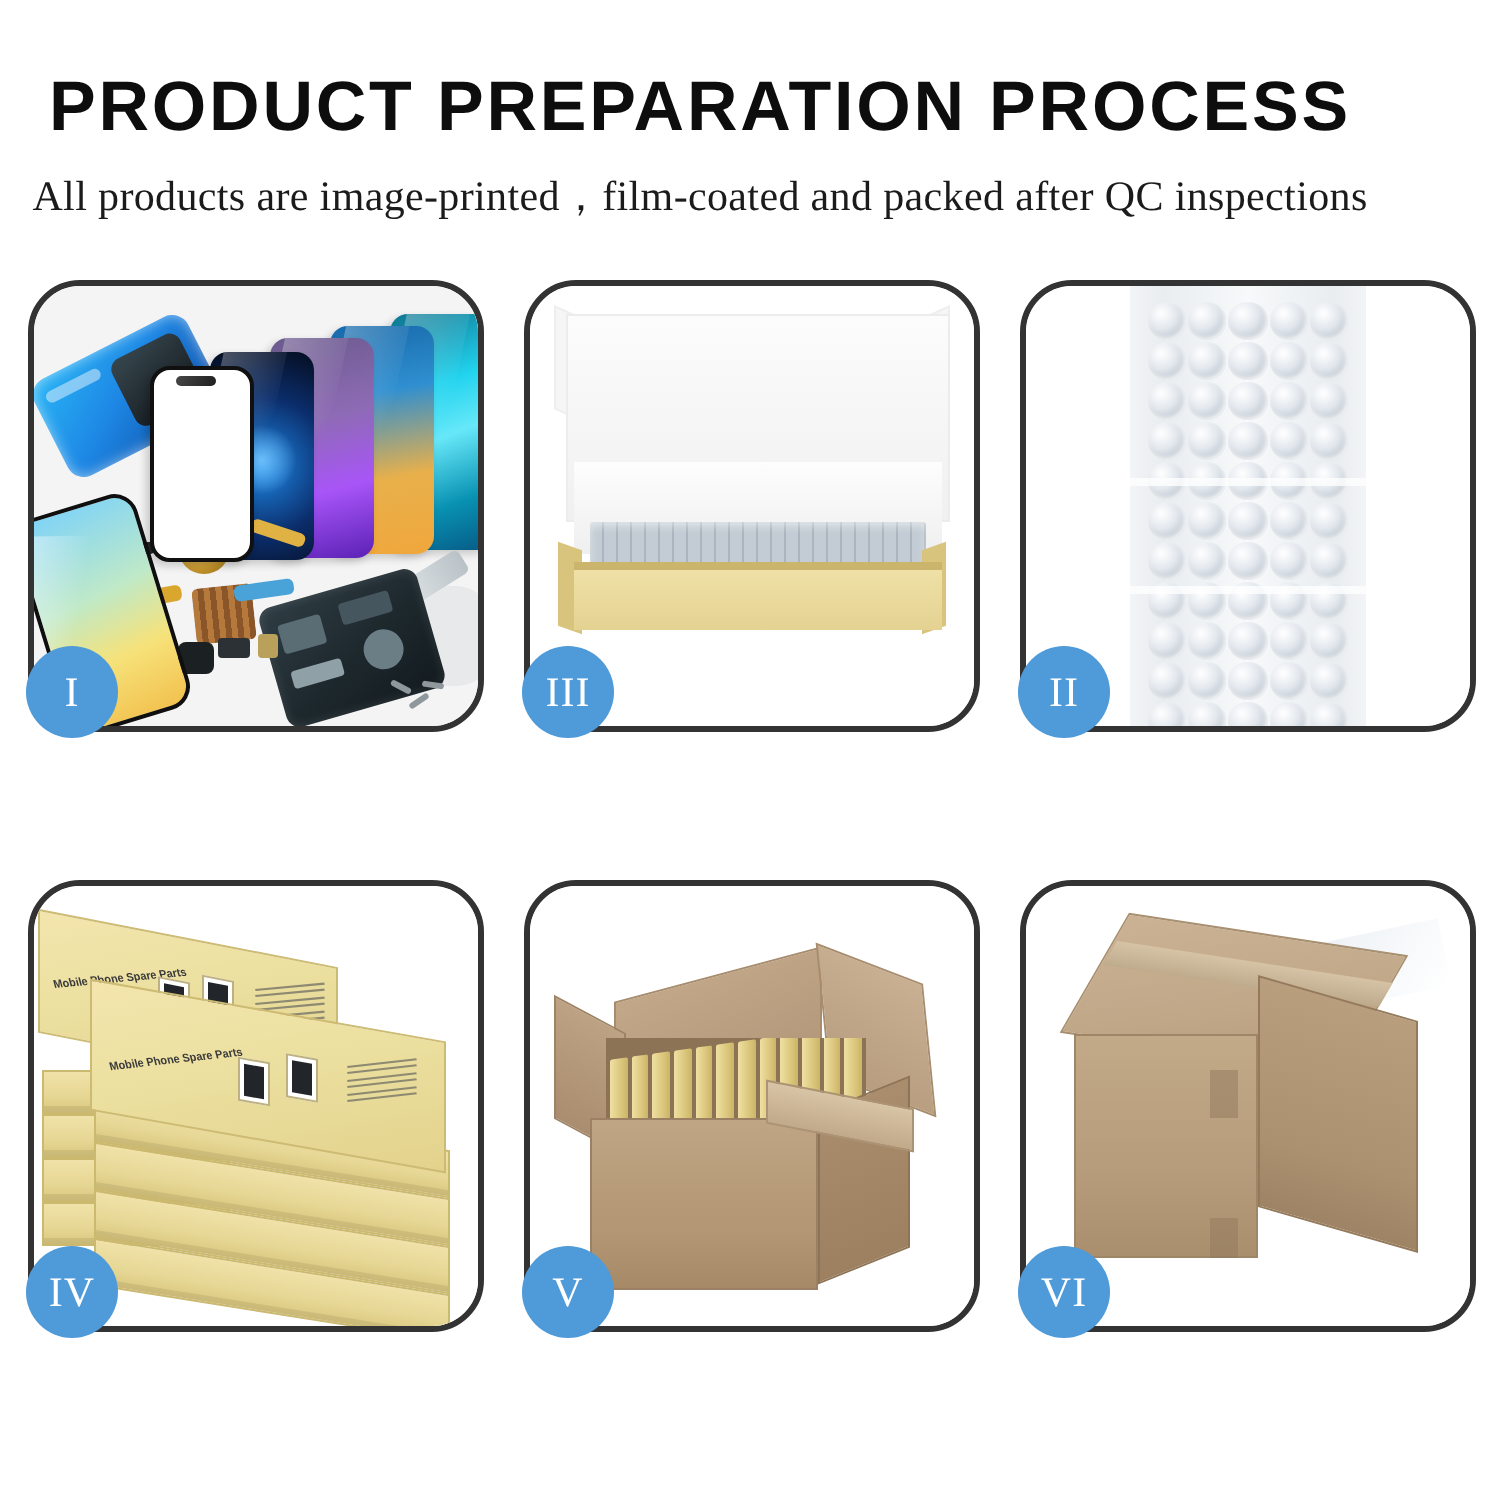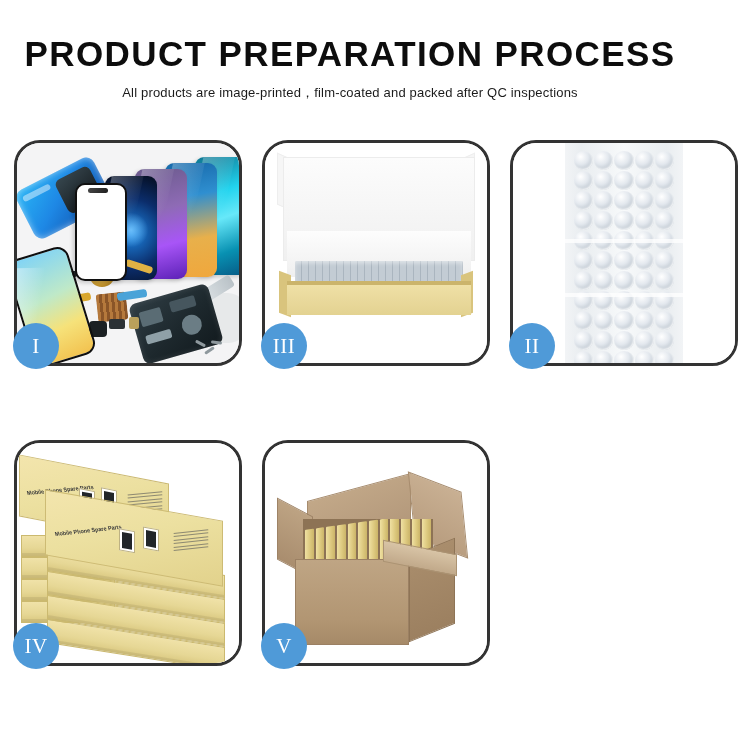--- a/index.html
+++ b/index.html
@@ -12,22 +12,23 @@
   .page { position: relative; width: 700px; height: 750px; background: #fff; }
 
   
   .header { text-align: center; padding-top: 36px; }
   .title {
     font-size: 35px; font-weight: bold; color: #0d0d0d;
     letter-spacing: 1.4px; line-height: 1.05;
     font-family: "Liberation Sans", sans-serif;
   }
   .subtitle {
-    font-size: 13px; color: #1b1b1b; margin-top: 11px;
+    font-size: 21px; color: #1b1b1b; margin-top: 11px;
     letter-spacing: 0.18px;
+    font-family: Liberation Serif, serif;
   }
 
   
   .grid {
     position: absolute; left: 14px; top: 140px;
     width: 724px;
     display: grid;
     grid-template-columns: 228px 228px 228px;
     grid-template-rows: 226px 226px;
     column-gap: 20px; row-gap: 74px;
@@ -608,15 +609,27 @@
               <span></span>
           </div>
         </div>
         <div class="c-bodyR"></div>
         <div class="c-body"></div>
         <div class="c-flapFront"></div>
       </div>
       <div class="badge">V</div>
     </div>
 
+    <div class="panel">
+      <div class="panel-inner p6">
+        <div class="s-glow"></div>
+        <div class="s-top"></div>
+        <div class="s-tape"></div>
+        <div class="s-side"></div>
+        <div class="s-front"></div>
+        <div class="s-tab1"></div>
+        <div class="s-tab2"></div>
+      </div>
+      <div class="badge">VI</div>
+    </div>
 
   </div>
 </div>
 
 </body></html>

